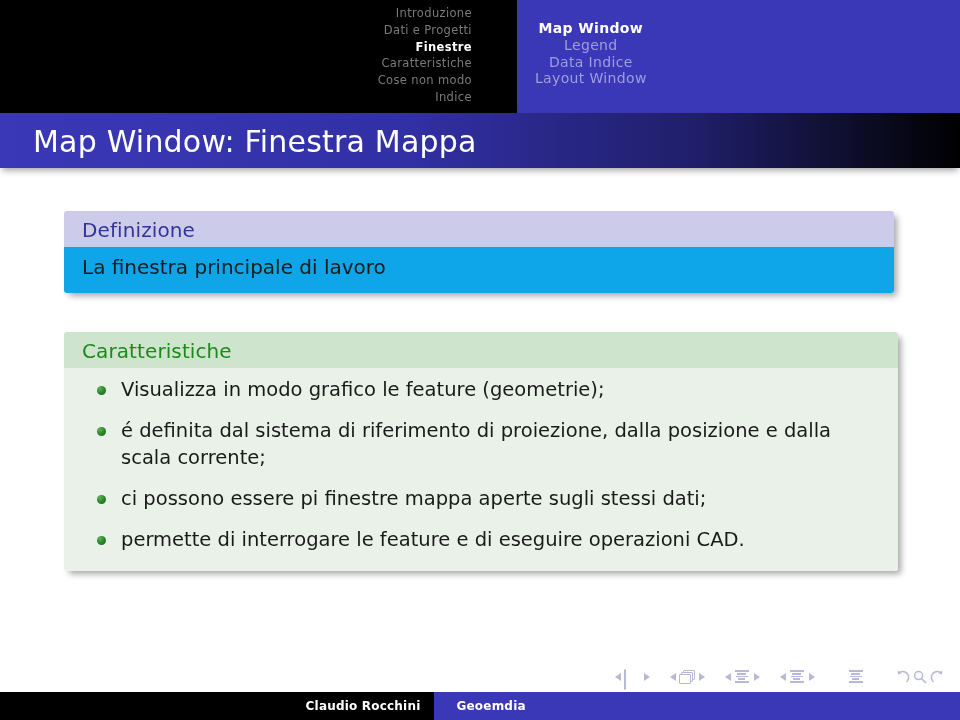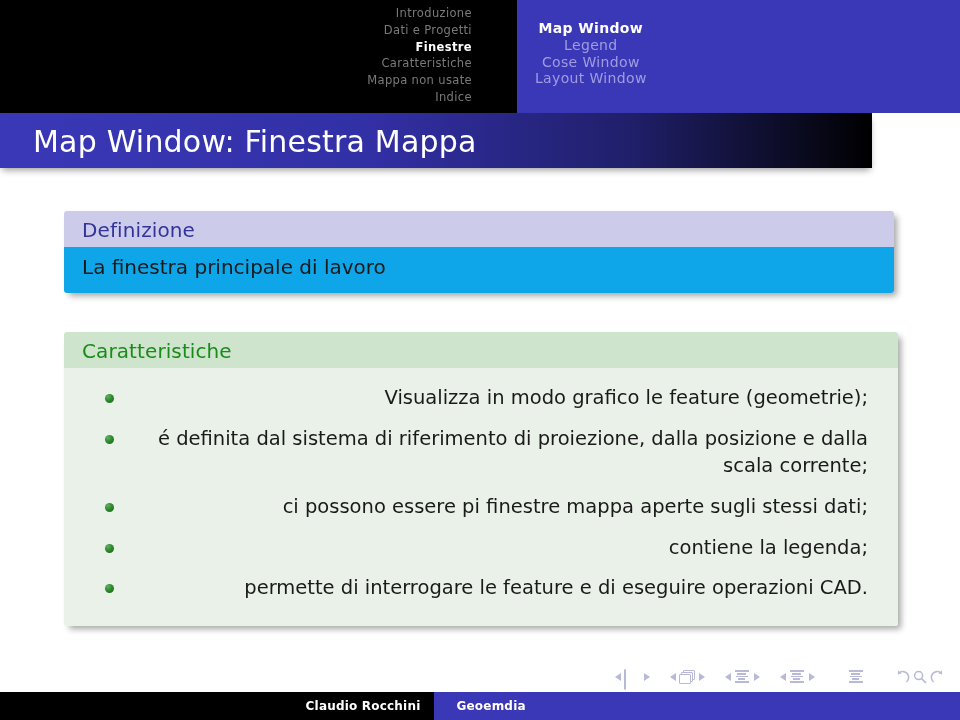--- a/index.html
+++ b/index.html
@@ -68,21 +68,21 @@
   }
   .nav-subsections div.active {
     color: #ffffff;
     font-weight: bold;
   }
 
   
   .titlebar {
     position: absolute;
     top: 113px; left: 0;
-    width: 872px;
+    width: 960px;
     height: 55px;
     background: linear-gradient(to right, #3b38b8 0%, #3230a5 42%, #201f6b 72%, #0a0a1f 92%, #000000 100%);
     box-shadow: 0 4px 7px -2px rgba(0,0,0,0.40);
   }
   .titlebar-text {
     position: absolute;
     left: 33px;
     top: 50%;
     transform: translateY(-50%);
     color: #ffffff;
@@ -146,23 +146,22 @@
     color: #1a8a1a;
   }
   #block-caratteristiche .block-body {
     background: #e9f1e8;
     color: #1a1a1a;
     padding: 8px 22px 16px 22px;
   }
 
   ul.bullets {
     list-style: none;
-    margin: 8px;
+    margin: 0;
     padding: 0;
-    text-align: right;
   }
   ul.bullets > li {
     position: relative;
     padding-left: 35px;
     margin-bottom: 13px;
     font-size: 19.5px;
     line-height: 1.42;
     color: #1a1a1a;
   }
   ul.bullets > li:last-child { margin-bottom: 2px; }
@@ -280,29 +279,29 @@
 </head>
 <body>
 
 <div class="topnav">
   <div class="topnav-left">
     <div class="nav-sections">
       <div>Introduzione</div>
       <div>Dati e Progetti</div>
       <div class="active">Finestre</div>
       <div>Caratteristiche</div>
-      <div>Mappa non usate</div>
+      <div>Cose non modo</div>
       <div>Indice</div>
     </div>
   </div>
   <div class="topnav-right">
     <div class="nav-subsections">
       <div class="active">Map Window</div>
       <div>Legend</div>
-      <div>Cose Window</div>
+      <div>Data Indice</div>
       <div>Layout Window</div>
     </div>
   </div>
 </div>
 
 <div class="titlebar">
   <div class="titlebar-text">Map Window: Finestra Mappa</div>
 </div>
 
 <div class="content">
@@ -323,24 +322,20 @@
         <li>
           <span class="bullet-dot"></span>
           <span>é definita dal sistema di riferimento di proiezione, dalla posizione e dalla scala corrente;</span>
         </li>
         <li>
           <span class="bullet-dot"></span>
           <span>ci possono essere pi finestre mappa aperte sugli stessi dati;</span>
         </li>
         <li>
           <span class="bullet-dot"></span>
-          <span>contiene la legenda;</span>
-        </li>
-        <li>
-          <span class="bullet-dot"></span>
           <span>permette di interrogare le feature e di eseguire operazioni CAD.</span>
         </li>
       </ul>
     </div>
   </div>
 
 </div>
 
 <div class="navsymbols">
 

